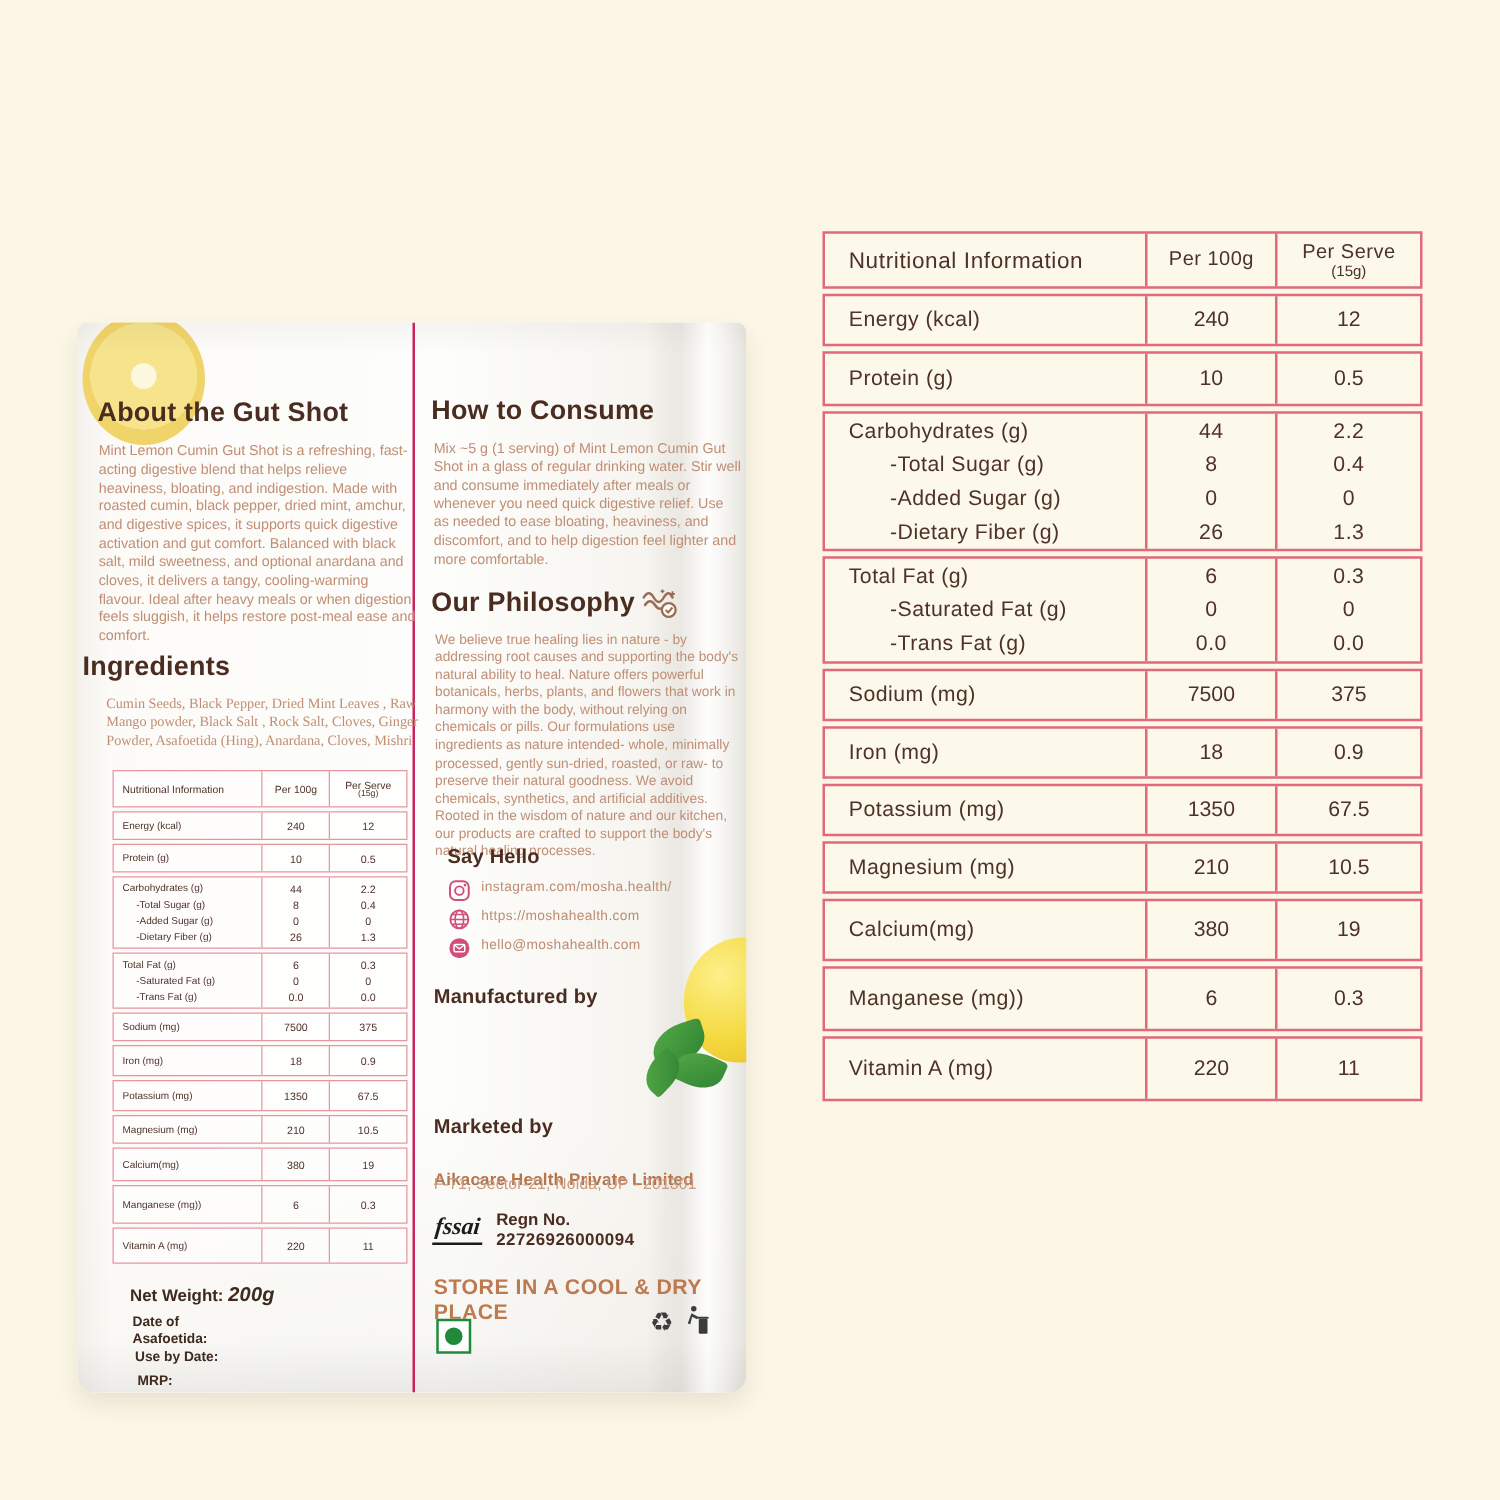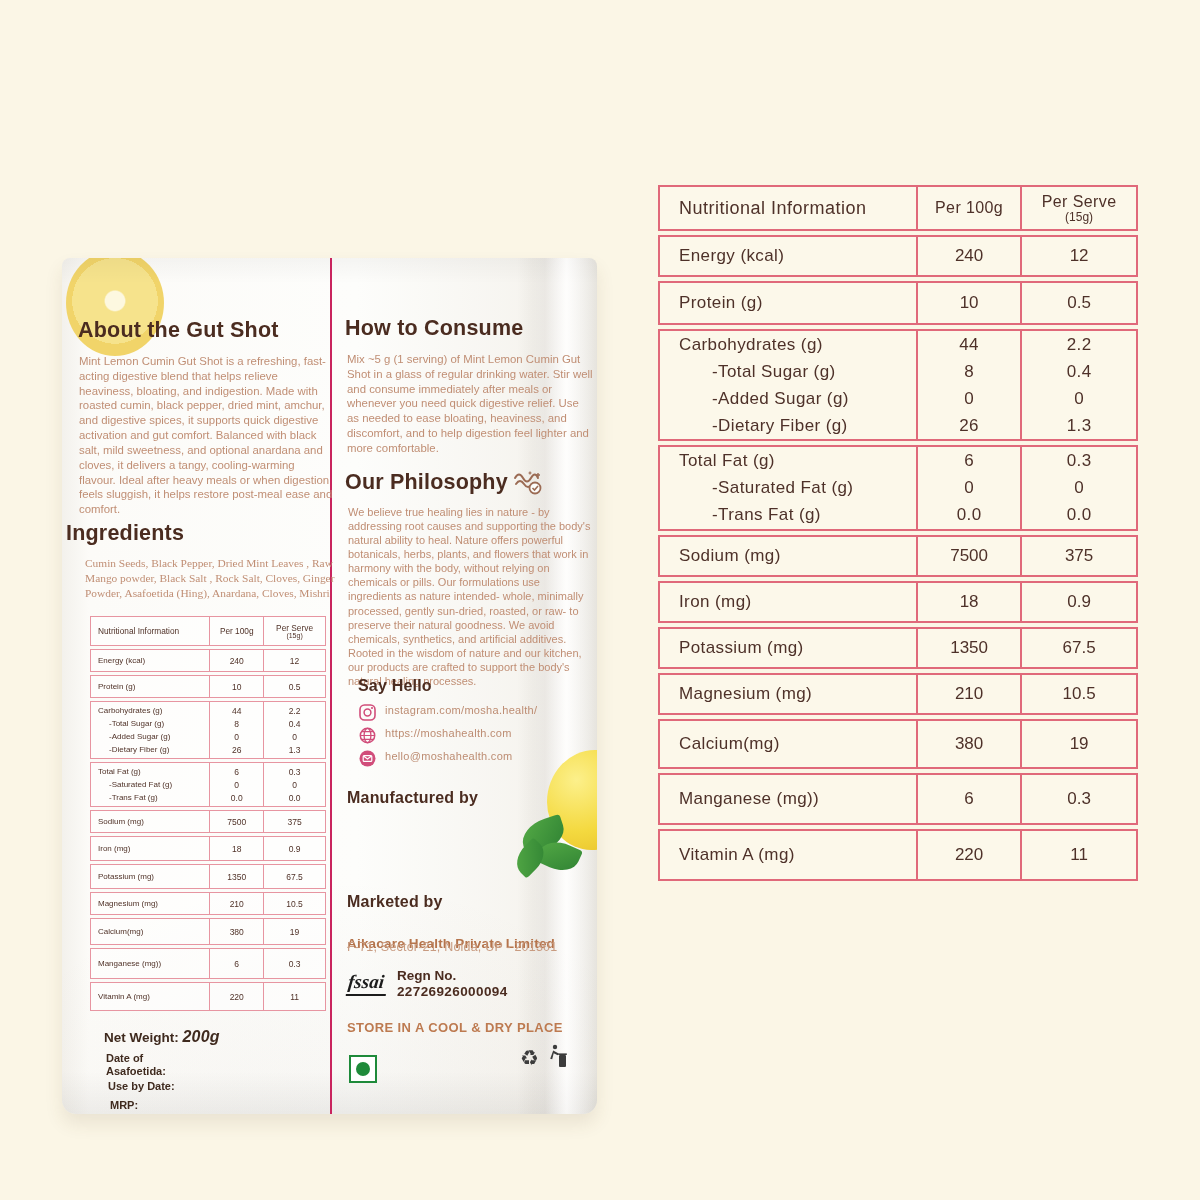--- a/index.html
+++ b/index.html
@@ -64,21 +64,21 @@
   .market-co{left:285px;top:662px;font-size:13.5px;font-weight:bold;color:#b5744c;letter-spacing:.2px;margin-top:16px;}
   .market-addr{left:285px;top:682px;font-size:12.5px;color:#c89b80;letter-spacing:.2px;}
   .fssai-row{left:285px;top:710px;display:flex;align-items:center;gap:10px;}
   .fssai-logo{
     font-family:"Liberation Serif",serif;font-style:italic;font-weight:bold;font-size:19px;color:#1c1c1c;
     border-bottom:2px solid #1c1c1c;padding:0 3px 1px 1px;transform:skewX(-6deg);
   }
   .regn{display:flex;flex-direction:column;line-height:1.15;}
   .regn .r1{font-size:13.5px;font-weight:bold;color:#4b2c20;}
   .regn .r2{font-size:13.5px;font-weight:bold;color:#4b2c20;letter-spacing:.4px;}
-  .store-note{left:285px;top:762px;font-size:13px;font-weight:bold;color:#bd7a50;letter-spacing:.4px;}
+  .store-note{left:285px;top:762px;font-size:17px;font-weight:bold;color:#bd7a50;letter-spacing:.4px;}
   .veg-mark{left:287px;top:797px;width:24px;height:24px;border:2px solid #1e8a3a;background:#fff;display:flex;align-items:center;justify-content:center;}
   .veg-dot{width:14px;height:14px;border-radius:50%;background:#1e8a3a;}
   .recycle{left:458px;top:788px;font-size:21px;color:#3c3c3c;font-family:"DejaVu Sans",sans-serif;}
   .tidyman{left:486px;top:786px;}
   .netwt{left:42px;top:770px;font-size:13.5px;font-weight:bold;color:#3f2a1e;}
   .netwt b{font-size:16px;letter-spacing:.2px;font-style:italic;}
   .pfield{font-size:11px;font-weight:bold;color:#3f2a1e;line-height:1.15;}
   .pf1{left:44px;top:794px;width:86px;}
   .pf2{left:46px;top:822px;text-align:right;}
   .pf3{left:48px;top:841px;}

